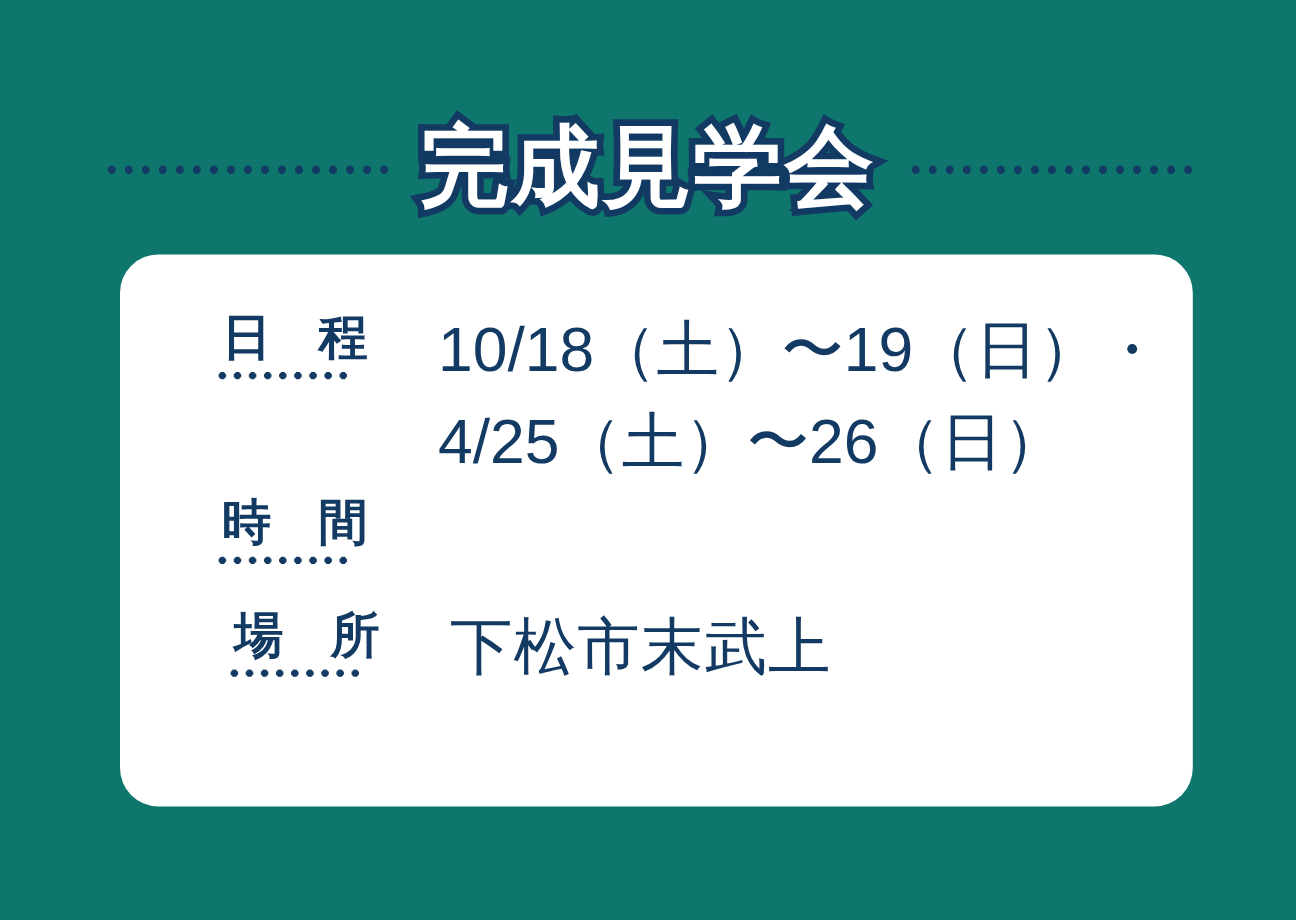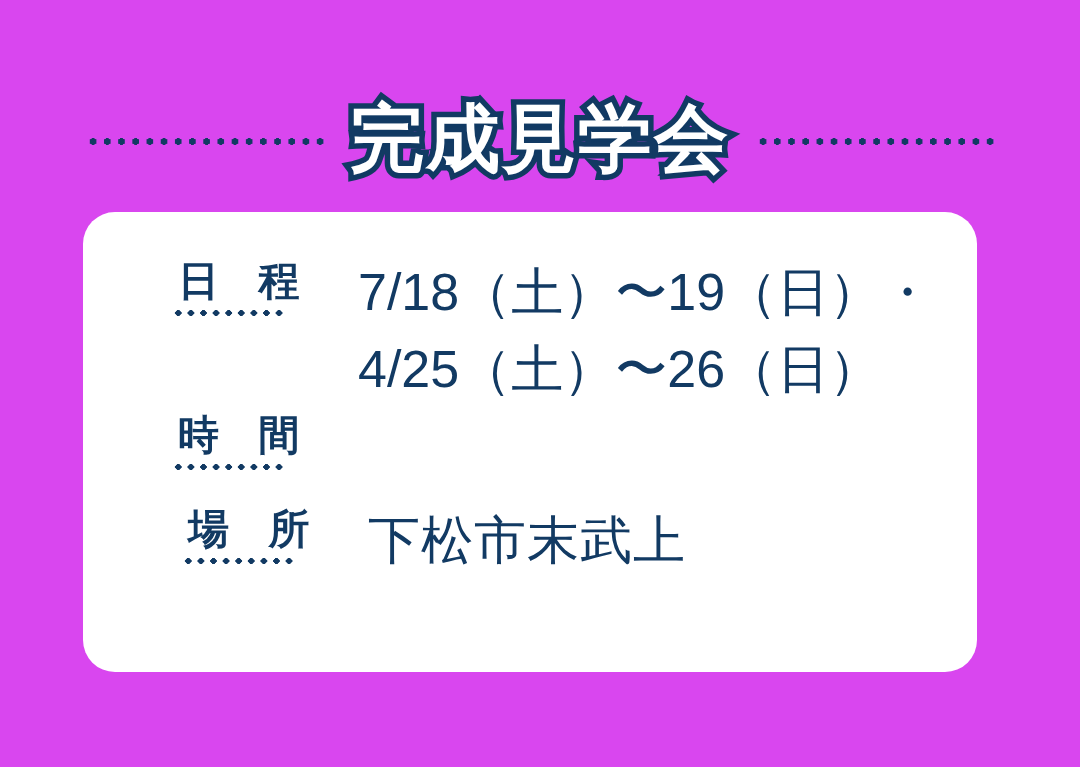--- a/index.html
+++ b/index.html
@@ -13,21 +13,21 @@
     overflow: hidden;
     background: #00bfcc;
     font-family: "Liberation Sans", "DejaVu Sans", sans-serif;
     -webkit-font-smoothing: antialiased;
   }
 
   .poster {
     position: relative;
     width: 1080px;
     height: 767px;
-    background: #d946ef;
+    background: #0f766e;
     box-sizing: border-box;
   }
 
   
   .title-band {
     position: absolute;
     left: 0;
     top: 92px;
     width: 1080px;
     height: 98px;
@@ -60,28 +60,28 @@
     -webkit-text-stroke: 11px #123a63;
     paint-order: stroke fill;
     text-shadow:
       0 3px 0 rgba(18,58,99,0.30),
       0 4px 0 rgba(18,58,99,0.18);
   }
 
   
   .card {
     position: absolute;
-    left: 83px;
+    left: 100px;
     top: 212px;
     width: 894px;
     height: 460px;
     background: #ffffff;
     border-radius: 32px;
     box-sizing: border-box;
-    padding: 42px 0 0 13px;
+    padding: 42px 0 0 3px;
   }
 
   .info-row {
     display: flex;
     align-items: flex-start;
     padding-left: 76px;
   }
   .row-date { margin-top: 0px; }
   .row-time { }
   .row-place { margin-top: 32px; margin-left: 10px; }
@@ -148,21 +148,21 @@
   </div>
 
   <div class="card">
 
     <div class="info-row row-date">
       <div class="label-cell">
         <div class="label-text">日 程</div>
         <div class="label-dots"></div>
       </div>
       <div class="value-cell">
-        <div class="value-line">7/18（土）〜19（日）・</div>
+        <div class="value-line">10/18（土）〜19（日）・</div>
         <div class="value-line">4/25（土）〜26（日）</div>
       </div>
     </div>
 
     <div class="info-row row-time">
       <div class="label-cell">
         <div class="label-text">時 間</div>
         <div class="label-dots"></div>
       </div>
     </div>

